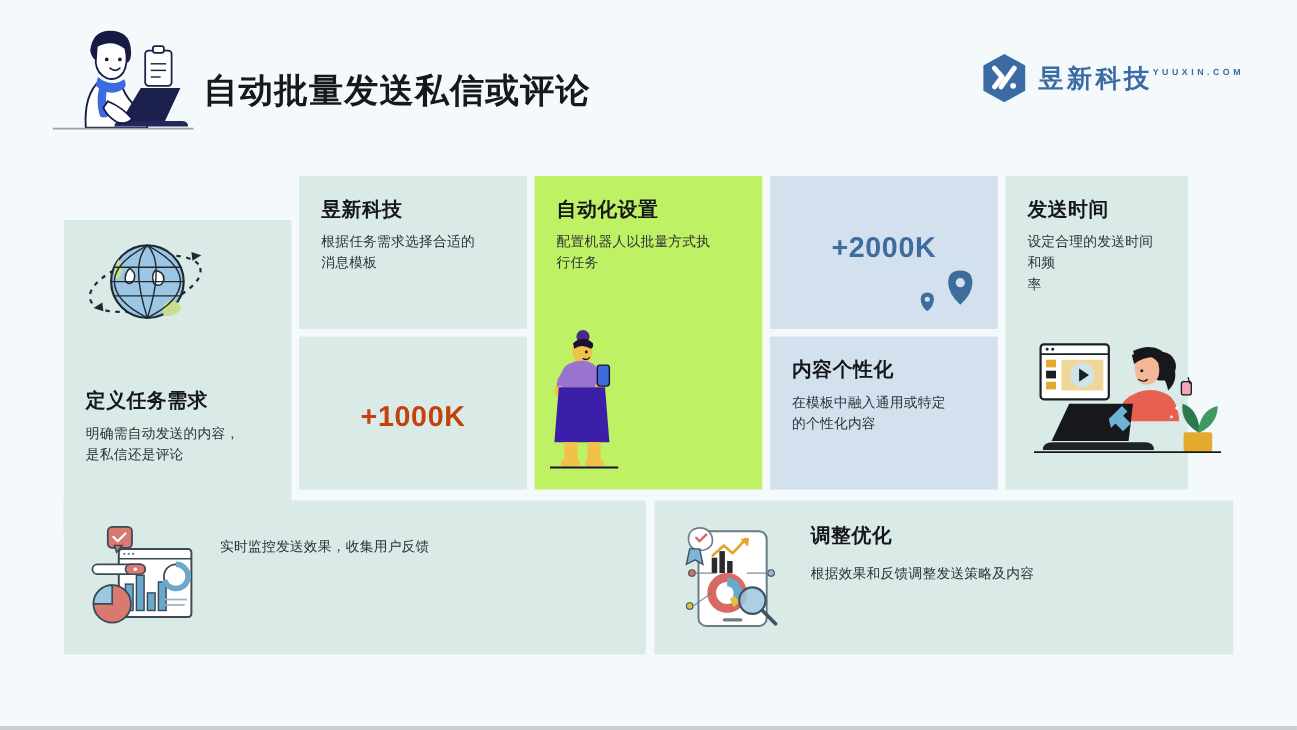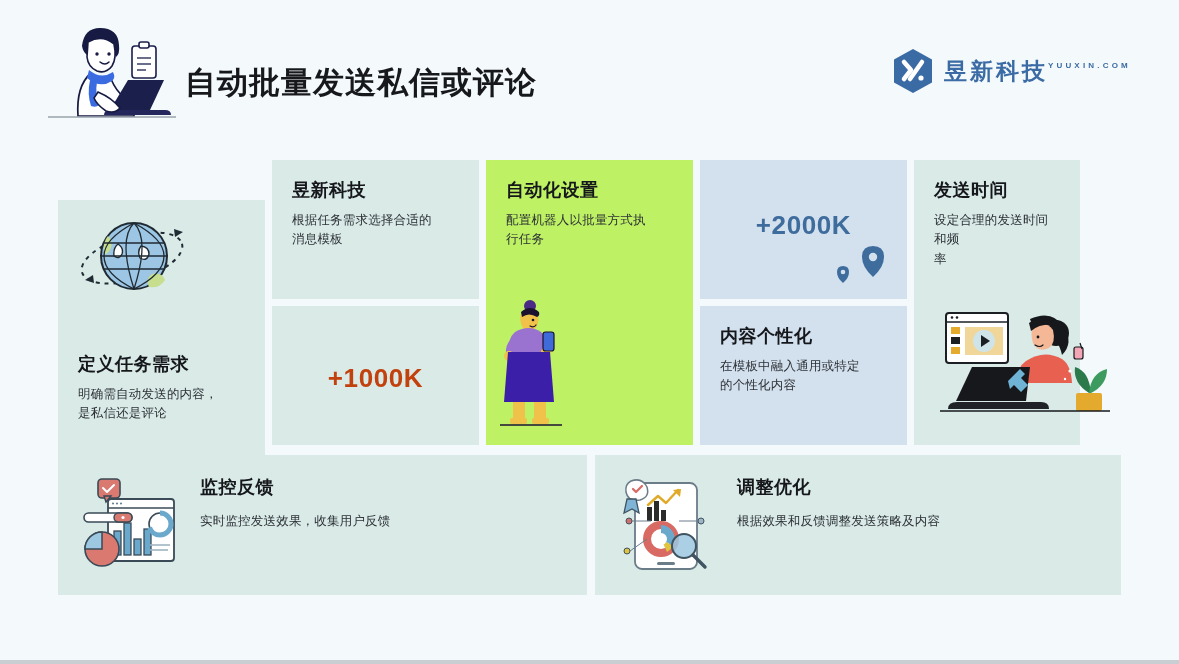--- a/index.html
+++ b/index.html
@@ -405,21 +405,20 @@
           <circle cx="80" cy="47" r="11" fill="none" stroke="#6aa8cc" stroke-width="5" stroke-dasharray="48 22" transform="rotate(-90 80 47)"></circle>
 
           <line x1="70" y1="68" x2="90" y2="68" stroke="#9fb4c2" stroke-width="1.6"></line>
           <line x1="70" y1="73" x2="88" y2="73" stroke="#9fb4c2" stroke-width="1.6"></line>
 
           <circle cx="22" cy="72" r="17" fill="#d9796f" stroke="#3a4a57" stroke-width="1.6"></circle>
           <path d="M22 72 l0-17 a17 17 0 0 0 -17 17z" fill="#9cc8e2" stroke="#3a4a57" stroke-width="1.5"></path>
         </svg>
       </div>
       <div class="wide-text">
-        <div class="wide-title">监控反馈</div>
         <div class="wide-desc">实时监控发送效果，收集用户反馈</div>
       </div>
     </div>
 
     <div class="wide-card" style="left:537px; width:526px;">
       <div class="wide-illus">
         <svg width="104" height="96" viewBox="0 0 104 96">
 
           <rect x="18" y="6" width="62" height="86" rx="7" fill="#ffffff" stroke="#6b7c89" stroke-width="1.8"></rect>
           <rect x="40" y="85" width="18" height="3" rx="1.5" fill="#6b7c89"></rect>

